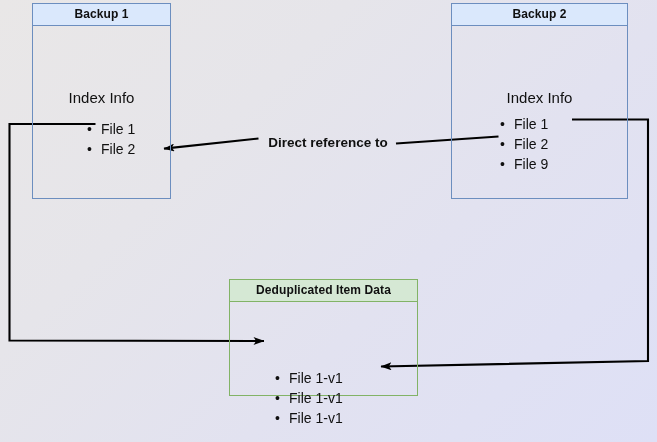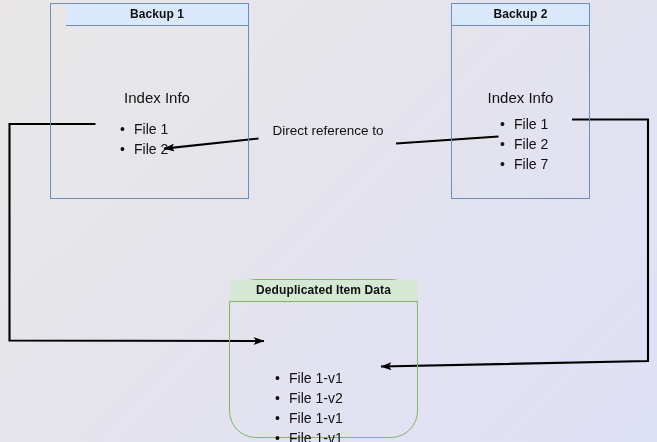--- a/index.html
+++ b/index.html
@@ -126,52 +126,51 @@
 
     <g>
       <path d="M 95.5 124 L 9.5 124 L 9.5 340.5 L 264 341" fill="none" stroke="#000000" stroke-width="2.1" stroke-linejoin="miter" marker-end="url(#arrowhead)"></path>
     </g>
 
     <g>
       <path d="M 572 119.5 L 648 119.5 L 648 361 L 381 366.5" fill="none" stroke="#000000" stroke-width="2.1" stroke-linejoin="miter" marker-end="url(#arrowhead)"></path>
     </g>
   </svg>
 
-  <div class="node" style="left:50px; top:3px; width:199px; height:196px;padding-left:15px;">
+  <div class="node" style="left:32px; top:3px; width:139px; height:196px;">
     <div class="node-header">Backup 1</div>
     <div class="node-body">
       <div class="section-label" style="top:38px;">Index Info</div>
       <ul class="file-list" style="left:54px; top:93px;">
         <li>File 1</li>
         <li>File 2</li>
       </ul>
     </div>
   </div>
 
-  <div class="node" style="left:451px; top:3px; width:139px; height:196px;">
+  <div class="node" style="left:451px; top:3px; width:177px; height:196px;">
     <div class="node-header">Backup 2</div>
     <div class="node-body">
       <div class="section-label" style="top:38px;">Index Info</div>
       <ul class="file-list" style="left:48px; top:88px;">
         <li>File 1</li>
         <li>File 2</li>
-        <li>File 7</li>
+        <li>File 9</li>
       </ul>
     </div>
   </div>
 
-  <div class="node green" style="left:229px; top:279px; width:189px; height:159px;border-radius:27px;">
+  <div class="node green" style="left:229px; top:279px; width:189px; height:117px;">
     <div class="node-header">Deduplicated Item Data</div>
     <div class="node-body">
       <ul class="file-list" style="left:45px; top:49px;margin-top:17px;">
         <li>File 1-v1</li>
-        <li>File 1-v2</li>
         <li>File 1-v1</li>
         <li>File 1-v1</li>
       </ul>
     </div>
   </div>
 
-  <div class="edge-label" style="left:249px; top:122px; width:158px;">
+  <div class="edge-label" style="left:249px; top:134px; width:158px;font-weight:bold;">
     <div>Direct reference to</div>
   </div>
 
 </div>
 
 </body></html>

